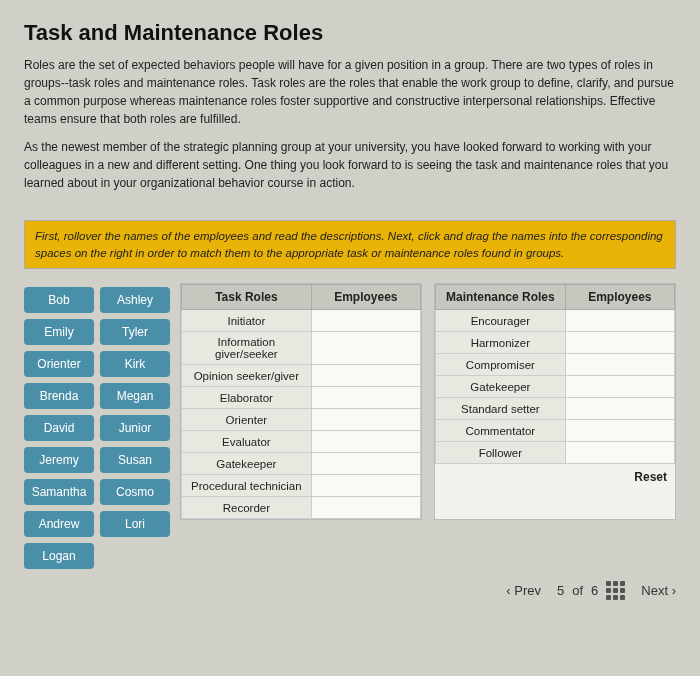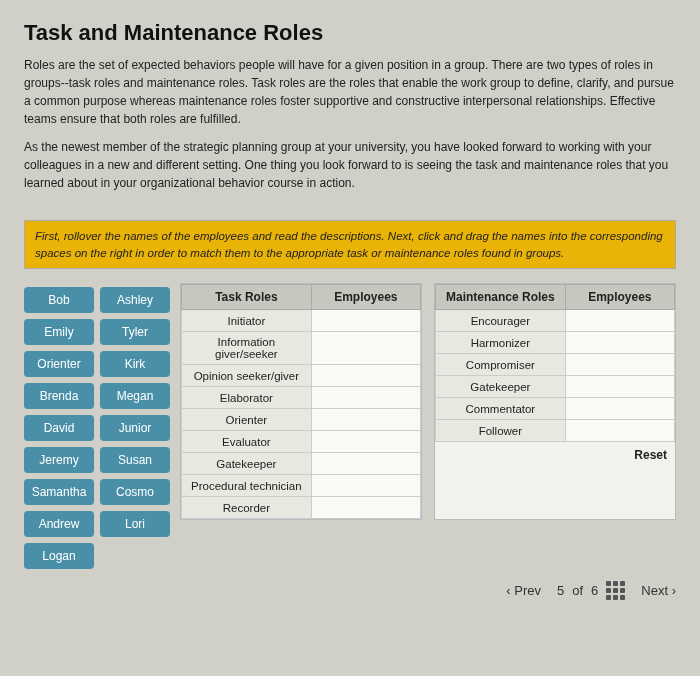--- a/index.html
+++ b/index.html
@@ -261,20 +261,24 @@
             </tr>
             <tr>
               <td class="role-name">Compromiser</td>
               <td class="emp-cell"></td>
             </tr>
             <tr>
               <td class="role-name">Gatekeeper</td>
               <td class="emp-cell"></td>
             </tr>
             <tr>
+              <td class="role-name">Standard setter</td>
+              <td class="emp-cell"></td>
+            </tr>
+            <tr>
               <td class="role-name">Commentator</td>
               <td class="emp-cell"></td>
             </tr>
             <tr>
               <td class="role-name">Follower</td>
               <td class="emp-cell"></td>
             </tr>
           </tbody>
       </table>
       <div class="reset-row">

